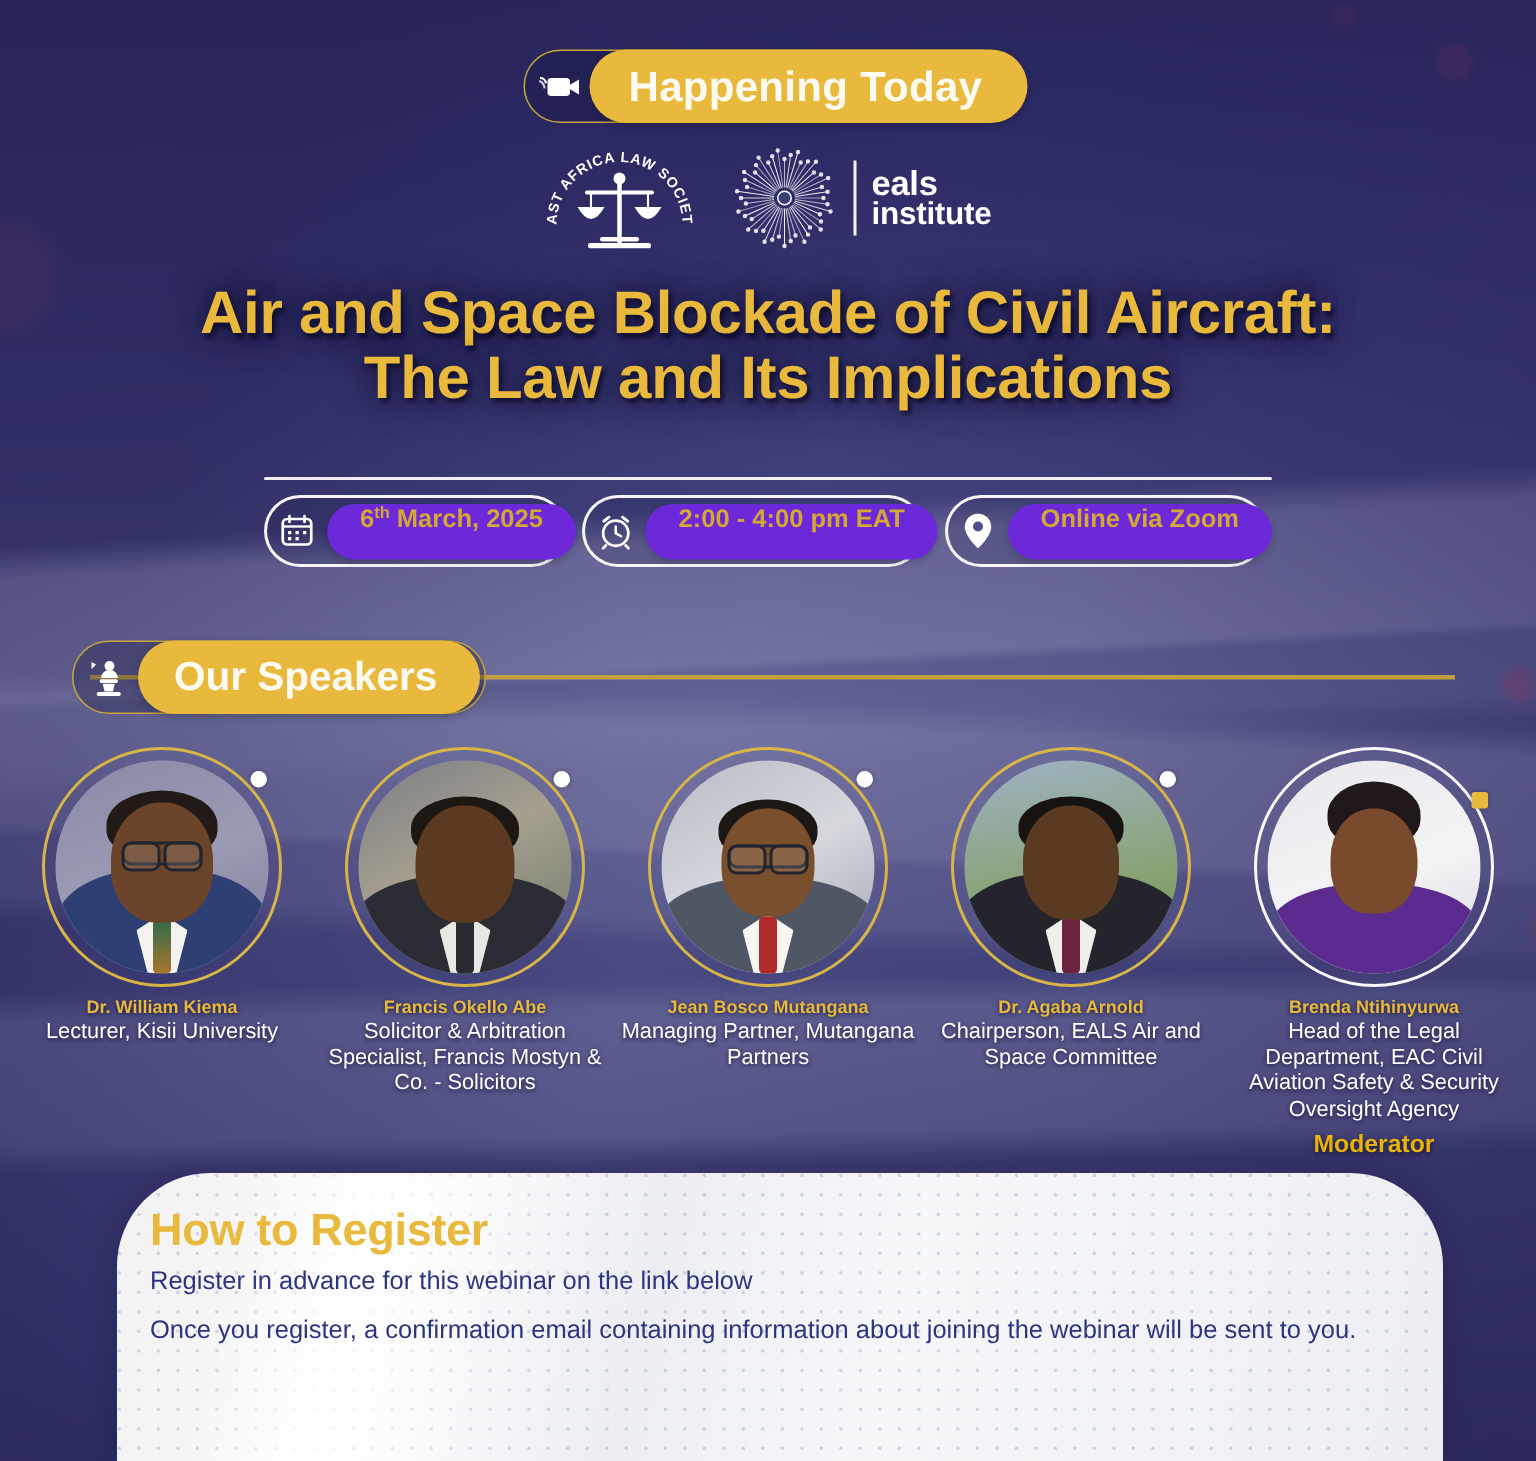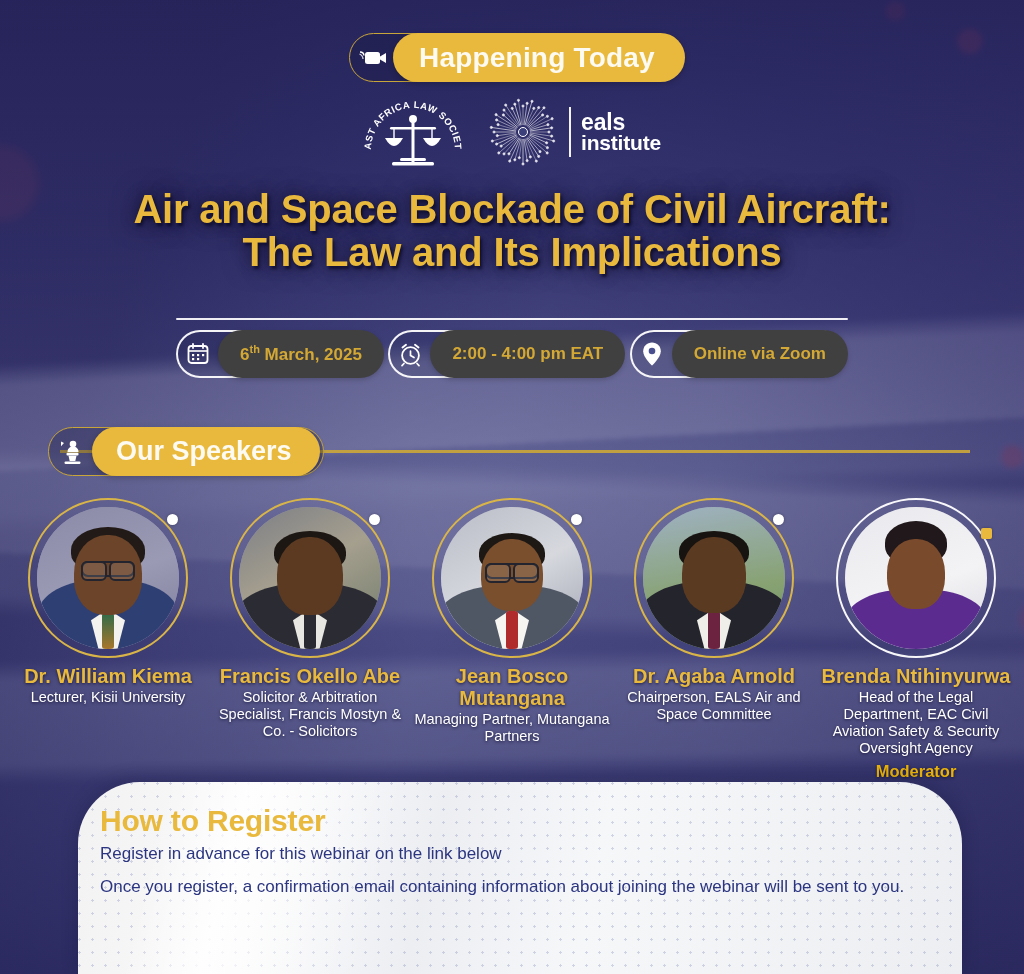--- a/index.html
+++ b/index.html
@@ -124,23 +124,23 @@
     position:absolute; left:0; top:0; height:48px;
     border:2px solid rgba(255,255,255,.95);
     border-radius:24px; background:rgba(30,32,72,.18);
   }
   .ip-icon {
     position:relative; z-index:3; width:44px; height:48px;
     display:flex; align-items:center; justify-content:center;
   }
   .ip-body {
     position:relative; z-index:2; margin-left:-2px;
-    height:48px; padding:0 22px;
-    background:#404040; border-radius:24px;
-    display:flex; align-items:center;
+    height:37px; padding:0 22px;
+    background:#6d28d9; border-radius:24px;
+    display:flex; 
     box-shadow:0 2px 5px rgba(0,0,0,.18);
   }
   .ip-body span { color:#d4a834; font-size:17px; font-weight:bold; white-space:nowrap; }
   .ip-body sup { font-size:11px; vertical-align:super; }
 
   
   .sp-line {
     position:absolute; left:60px; top:450px; width:910px; height:3px;
     background:#c9a63a; opacity:.92;
   }
@@ -199,21 +199,21 @@
   .f-tie { position:absolute; left:50%; bottom:0; transform:translateX(-50%); width:12px; height:34px; border-radius:3px; }
   .f-glasses { position:absolute; left:50%; transform:translateX(-50%);
     width:54px; height:16px; border:2px solid #23242e; border-radius:7px; }
   .f-glasses:before, .f-glasses:after {
     content:""; position:absolute; top:-2px; width:22px; height:16px;
     border:2px solid #23242e; border-radius:6px; background:rgba(255,255,255,.12);
   }
   .f-glasses:before { left:-2px; } .f-glasses:after { right:-2px; }
 
   .sp-name {
-    margin-top:7px; color:#e8b93c; font-size:20px; font-weight:bold;
+    margin-top:7px; color:#e8b93c; font-size:12px; font-weight:bold;
     text-align:center; line-height:1.1;
     text-shadow:0 1px 3px rgba(18,16,48,.8);
   }
   .sp-role {
     margin-top:2px; color:#ffffff; font-size:14.5px; font-weight:normal;
     text-align:center; line-height:1.18;
     text-shadow:0 1px 3px rgba(18,16,48,.8);
   }
   .sp-tag {
     margin-top:5px; color:#eab308; font-size:16.5px; font-weight:bold;

